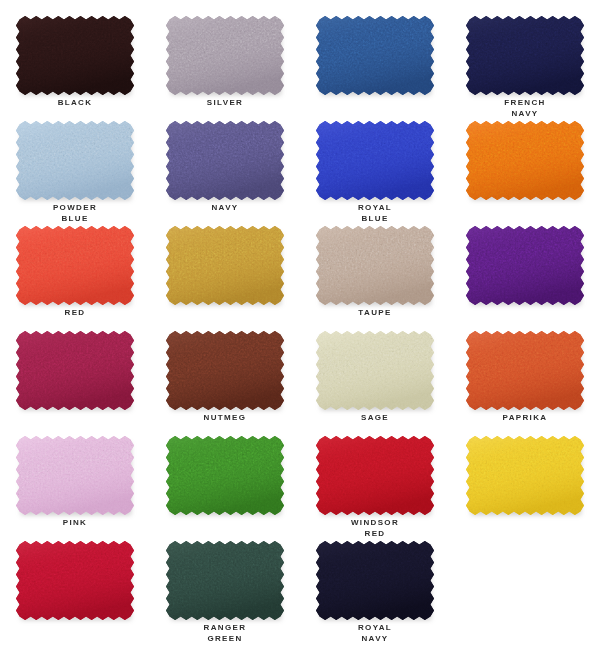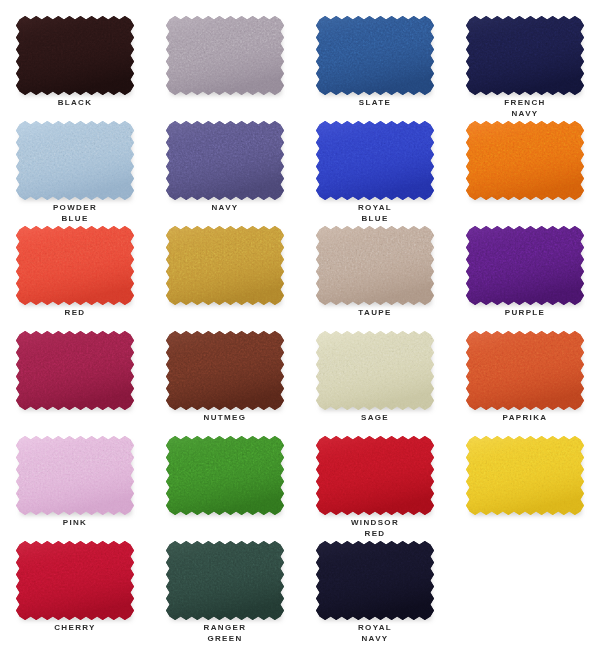--- a/index.html
+++ b/index.html
@@ -155,20 +155,21 @@
     <path d="M 3.60 3.60 L 9.14 0.00 L 14.68 3.60 L 20.22 0.00 L 25.76 3.60 L 31.30 0.00 L 36.84 3.60 L 42.38 0.00 L 47.92 3.60 L 53.46 0.00 L 59.00 3.60 L 64.54 0.00 L 70.08 3.60 L 75.62 0.00 L 81.16 3.60 L 86.70 0.00 L 92.24 3.60 L 97.78 0.00 L 103.32 3.60 L 108.86 0.00 L 114.40 3.60 L 118.00 9.58 L 114.40 15.57 L 118.00 21.55 L 114.40 27.53 L 118.00 33.52 L 114.40 39.50 L 118.00 45.48 L 114.40 51.47 L 118.00 57.45 L 114.40 63.43 L 118.00 69.42 L 114.40 75.40 L 108.86 79.00 L 103.32 75.40 L 97.78 79.00 L 92.24 75.40 L 86.70 79.00 L 81.16 75.40 L 75.62 79.00 L 70.08 75.40 L 64.54 79.00 L 59.00 75.40 L 53.46 79.00 L 47.92 75.40 L 42.38 79.00 L 36.84 75.40 L 31.30 79.00 L 25.76 75.40 L 20.22 79.00 L 14.68 75.40 L 9.14 79.00 L 3.60 75.40 L 0.00 69.42 L 3.60 63.43 L 0.00 57.45 L 3.60 51.47 L 0.00 45.48 L 3.60 39.50 L 0.00 33.52 L 3.60 27.53 L 0.00 21.55 L 3.60 15.57 L 0.00 9.58 Z" fill="#a89daa"></path>
     <g clip-path="url(#c1)">
       <rect width="118" height="79" fill="#a89daa"></rect>
       <rect width="118" height="79" filter="url(#f1)" class="chip-texture"></rect>
       <rect width="118" height="79" filter="url(#f1)" class="chip-texture-dark"></rect>
       <rect width="118" height="79" fill="url(#g1)"></rect>
     </g>
   </svg>
           </div>
         </div>
+        <div class="swatch-label">SILVER</div>
       </div>
       <div class="swatch-cell">
         <div class="swatch-chip-wrap">
           <div class="swatch-shadow"></div>
           <div class="swatch-chip">
   <svg viewBox="0 0 118 79" xmlns="http://www.w3.org/2000/svg">
     <defs>
       <linearGradient id="g2" x1="0" y1="0" x2="0.35" y2="1">
         <stop offset="0%" stop-color="#4a74ad" stop-opacity="0.55"></stop>
         <stop offset="45%" stop-color="#2c5490" stop-opacity="0"></stop>
@@ -185,21 +186,20 @@
     <path d="M 3.60 3.60 L 9.14 0.00 L 14.68 3.60 L 20.22 0.00 L 25.76 3.60 L 31.30 0.00 L 36.84 3.60 L 42.38 0.00 L 47.92 3.60 L 53.46 0.00 L 59.00 3.60 L 64.54 0.00 L 70.08 3.60 L 75.62 0.00 L 81.16 3.60 L 86.70 0.00 L 92.24 3.60 L 97.78 0.00 L 103.32 3.60 L 108.86 0.00 L 114.40 3.60 L 118.00 9.58 L 114.40 15.57 L 118.00 21.55 L 114.40 27.53 L 118.00 33.52 L 114.40 39.50 L 118.00 45.48 L 114.40 51.47 L 118.00 57.45 L 114.40 63.43 L 118.00 69.42 L 114.40 75.40 L 108.86 79.00 L 103.32 75.40 L 97.78 79.00 L 92.24 75.40 L 86.70 79.00 L 81.16 75.40 L 75.62 79.00 L 70.08 75.40 L 64.54 79.00 L 59.00 75.40 L 53.46 79.00 L 47.92 75.40 L 42.38 79.00 L 36.84 75.40 L 31.30 79.00 L 25.76 75.40 L 20.22 79.00 L 14.68 75.40 L 9.14 79.00 L 3.60 75.40 L 0.00 69.42 L 3.60 63.43 L 0.00 57.45 L 3.60 51.47 L 0.00 45.48 L 3.60 39.50 L 0.00 33.52 L 3.60 27.53 L 0.00 21.55 L 3.60 15.57 L 0.00 9.58 Z" fill="#2c5490"></path>
     <g clip-path="url(#c2)">
       <rect width="118" height="79" fill="#2c5490"></rect>
       <rect width="118" height="79" filter="url(#f2)" class="chip-texture"></rect>
       <rect width="118" height="79" filter="url(#f2)" class="chip-texture-dark"></rect>
       <rect width="118" height="79" fill="url(#g2)"></rect>
     </g>
   </svg>
           </div>
         </div>
-        <div class="swatch-label">SLATE</div>
       </div>
       <div class="swatch-cell">
         <div class="swatch-chip-wrap">
           <div class="swatch-shadow"></div>
           <div class="swatch-chip">
   <svg viewBox="0 0 118 79" xmlns="http://www.w3.org/2000/svg">
     <defs>
       <linearGradient id="g3" x1="0" y1="0" x2="0.35" y2="1">
         <stop offset="0%" stop-color="#343866" stop-opacity="0.55"></stop>
         <stop offset="45%" stop-color="#1b1d48" stop-opacity="0"></stop>
@@ -465,21 +465,20 @@
     <path d="M 3.60 3.60 L 9.14 0.00 L 14.68 3.60 L 20.22 0.00 L 25.76 3.60 L 31.30 0.00 L 36.84 3.60 L 42.38 0.00 L 47.92 3.60 L 53.46 0.00 L 59.00 3.60 L 64.54 0.00 L 70.08 3.60 L 75.62 0.00 L 81.16 3.60 L 86.70 0.00 L 92.24 3.60 L 97.78 0.00 L 103.32 3.60 L 108.86 0.00 L 114.40 3.60 L 118.00 9.58 L 114.40 15.57 L 118.00 21.55 L 114.40 27.53 L 118.00 33.52 L 114.40 39.50 L 118.00 45.48 L 114.40 51.47 L 118.00 57.45 L 114.40 63.43 L 118.00 69.42 L 114.40 75.40 L 108.86 79.00 L 103.32 75.40 L 97.78 79.00 L 92.24 75.40 L 86.70 79.00 L 81.16 75.40 L 75.62 79.00 L 70.08 75.40 L 64.54 79.00 L 59.00 75.40 L 53.46 79.00 L 47.92 75.40 L 42.38 79.00 L 36.84 75.40 L 31.30 79.00 L 25.76 75.40 L 20.22 79.00 L 14.68 75.40 L 9.14 79.00 L 3.60 75.40 L 0.00 69.42 L 3.60 63.43 L 0.00 57.45 L 3.60 51.47 L 0.00 45.48 L 3.60 39.50 L 0.00 33.52 L 3.60 27.53 L 0.00 21.55 L 3.60 15.57 L 0.00 9.58 Z" fill="#5a1e80"></path>
     <g clip-path="url(#c11)">
       <rect width="118" height="79" fill="#5a1e80"></rect>
       <rect width="118" height="79" filter="url(#f11)" class="chip-texture"></rect>
       <rect width="118" height="79" filter="url(#f11)" class="chip-texture-dark"></rect>
       <rect width="118" height="79" fill="url(#g11)"></rect>
     </g>
   </svg>
           </div>
         </div>
-        <div class="swatch-label">PURPLE</div>
       </div>
       <div class="swatch-cell">
         <div class="swatch-chip-wrap">
           <div class="swatch-shadow"></div>
           <div class="swatch-chip">
   <svg viewBox="0 0 118 79" xmlns="http://www.w3.org/2000/svg">
     <defs>
       <linearGradient id="g12" x1="0" y1="0" x2="0.35" y2="1">
         <stop offset="0%" stop-color="#bc3a65" stop-opacity="0.55"></stop>
         <stop offset="45%" stop-color="#9c2048" stop-opacity="0"></stop>
@@ -742,21 +741,20 @@
     <path d="M 3.60 3.60 L 9.14 0.00 L 14.68 3.60 L 20.22 0.00 L 25.76 3.60 L 31.30 0.00 L 36.84 3.60 L 42.38 0.00 L 47.92 3.60 L 53.46 0.00 L 59.00 3.60 L 64.54 0.00 L 70.08 3.60 L 75.62 0.00 L 81.16 3.60 L 86.70 0.00 L 92.24 3.60 L 97.78 0.00 L 103.32 3.60 L 108.86 0.00 L 114.40 3.60 L 118.00 9.58 L 114.40 15.57 L 118.00 21.55 L 114.40 27.53 L 118.00 33.52 L 114.40 39.50 L 118.00 45.48 L 114.40 51.47 L 118.00 57.45 L 114.40 63.43 L 118.00 69.42 L 114.40 75.40 L 108.86 79.00 L 103.32 75.40 L 97.78 79.00 L 92.24 75.40 L 86.70 79.00 L 81.16 75.40 L 75.62 79.00 L 70.08 75.40 L 64.54 79.00 L 59.00 75.40 L 53.46 79.00 L 47.92 75.40 L 42.38 79.00 L 36.84 75.40 L 31.30 79.00 L 25.76 75.40 L 20.22 79.00 L 14.68 75.40 L 9.14 79.00 L 3.60 75.40 L 0.00 69.42 L 3.60 63.43 L 0.00 57.45 L 3.60 51.47 L 0.00 45.48 L 3.60 39.50 L 0.00 33.52 L 3.60 27.53 L 0.00 21.55 L 3.60 15.57 L 0.00 9.58 Z" fill="#c0122e"></path>
     <g clip-path="url(#c20)">
       <rect width="118" height="79" fill="#c0122e"></rect>
       <rect width="118" height="79" filter="url(#f20)" class="chip-texture"></rect>
       <rect width="118" height="79" filter="url(#f20)" class="chip-texture-dark"></rect>
       <rect width="118" height="79" fill="url(#g20)"></rect>
     </g>
   </svg>
           </div>
         </div>
-        <div class="swatch-label">CHERRY</div>
       </div>
       <div class="swatch-cell">
         <div class="swatch-chip-wrap">
           <div class="swatch-shadow"></div>
           <div class="swatch-chip">
   <svg viewBox="0 0 118 79" xmlns="http://www.w3.org/2000/svg">
     <defs>
       <linearGradient id="g21" x1="0" y1="0" x2="0.35" y2="1">
         <stop offset="0%" stop-color="#4a665c" stop-opacity="0.55"></stop>
         <stop offset="45%" stop-color="#2e4840" stop-opacity="0"></stop>

